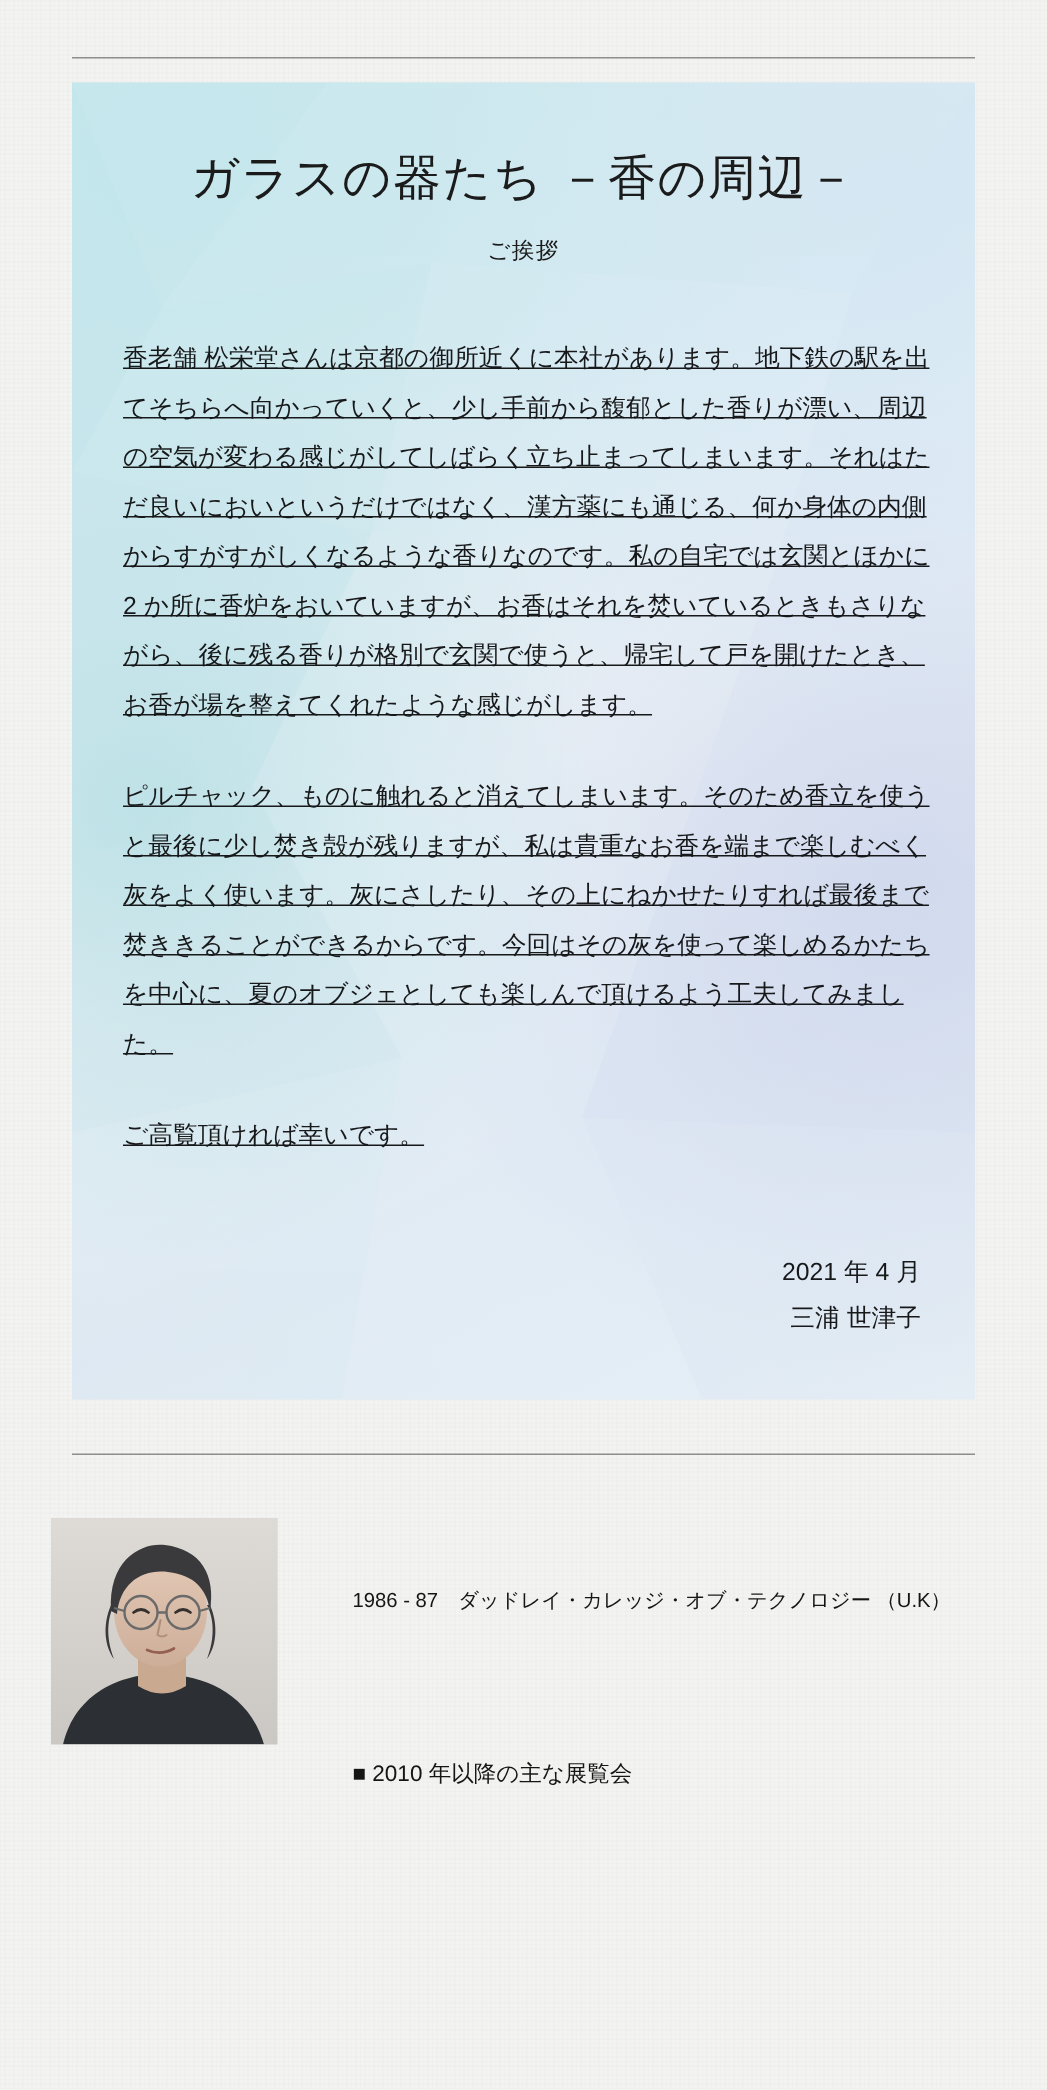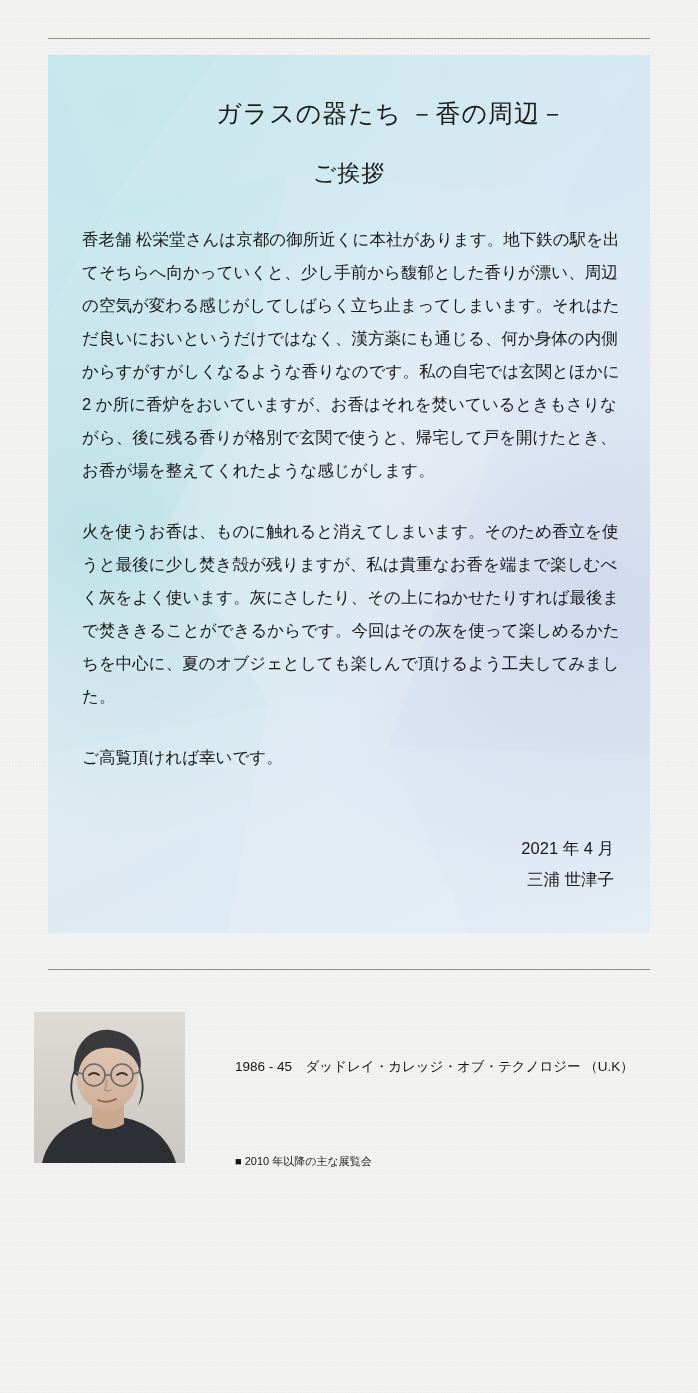--- a/index.html
+++ b/index.html
@@ -72,49 +72,49 @@
     width: 100%;
     height: 100%;
   }
 
   .doc-title {
     position: absolute;
     top: 42px;
     left: 0;
     width: 100%;
     text-align: center;
-    font-size: 25px;
+    font-size: 32px;
     letter-spacing: 1px;
     color: #1b1b1b;
-    padding-left: 42px;
   }
 
   .doc-subtitle {
     position: absolute;
     top: 103px;
     left: 0;
     width: 100%;
     text-align: center;
-    font-size: 23px;
+    font-size: 15px;
     letter-spacing: 1px;
     color: #1b1b1b;
   }
 
   .body-text {
     position: absolute;
     top: 168px;
     left: 34px;
     width: 540px;
     font-size: 16.5px;
     line-height: 33px;
     color: #17181a;
     text-align: left;
   }
   .body-text p {
     margin: 0 0 28px 0;
+    text-decoration: underline;
   }
   .body-text p.last {
     margin-bottom: 1px;
   }
 
   .signature {
     position: absolute;
     right: 36px;
     bottom: 38px;
     text-align: right;
@@ -158,23 +158,23 @@
   .cv {
     margin-left: 50px;
     font-size: 13.5px;
     line-height: 22px;
     color: #151515;
     white-space: pre;
   }
   .cv .edu-line { display: block; }
   .cv .section-head {
     display: block;
-    margin-top: 6px;
+    margin-top: 28px;
     margin-bottom: 12px;
-    font-size: 11px;
+    font-size: 15px;
   }
 </style>
 </head>
 <body>
 
 <div class="paper-texture"></div>
 
 <div class="page">
 
   <div class="top-rule"></div>
@@ -198,21 +198,21 @@
       <polygon points="220,650 340,690 420,878 180,878" fill="#eff4f8" opacity="0.35"></polygon>
       <polygon points="340,690 602,700 602,878 420,878" fill="#dde6f2" opacity="0.3"></polygon>
     </svg>
 
     <div class="panel-content">
       <div class="doc-title">ガラスの器たち －香の周辺－</div>
       <div class="doc-subtitle">ご挨拶</div>
 
       <div class="body-text">
         <p>香老舗 松栄堂さんは京都の御所近くに本社があります。地下鉄の駅を出てそちらへ向かっていくと、少し手前から馥郁とした香りが漂い、周辺の空気が変わる感じがしてしばらく立ち止まってしまいます。それはただ良いにおいというだけではなく、漢方薬にも通じる、何か身体の内側からすがすがしくなるような香りなのです。私の自宅では玄関とほかに 2 か所に香炉をおいていますが、お香はそれを焚いているときもさりながら、後に残る香りが格別で玄関で使うと、帰宅して戸を開けたとき、お香が場を整えてくれたような感じがします。</p>
-        <p>火を使うお香は、ものに触れると消えてしまいます。そのため香立を使うと最後に少し焚き殻が残りますが、私は貴重なお香を端まで楽しむべく灰をよく使います。灰にさしたり、その上にねかせたりすれば最後まで焚ききることができるからです。今回はその灰を使って楽しめるかたちを中心に、夏のオブジェとしても楽しんで頂けるよう工夫してみました。</p>
+        <p>ピルチャック、ものに触れると消えてしまいます。そのため香立を使うと最後に少し焚き殻が残りますが、私は貴重なお香を端まで楽しむべく灰をよく使います。灰にさしたり、その上にねかせたりすれば最後まで焚ききることができるからです。今回はその灰を使って楽しめるかたちを中心に、夏のオブジェとしても楽しんで頂けるよう工夫してみました。</p>
         <p class="last">ご高覧頂ければ幸いです。</p>
       </div>
 
       <div class="signature">
         <div>2021 年 4 月</div>
         <div>三浦 世津子</div>
       </div>
     </div>
   </div>
 
@@ -252,21 +252,21 @@
 
         <path d="M55 63 Q60 59 65 63" fill="none" stroke="#33302e" stroke-width="1.8" stroke-linecap="round"></path>
         <path d="M83 63 Q88 59 93 63" fill="none" stroke="#33302e" stroke-width="1.8" stroke-linecap="round"></path>
 
         <path d="M73 68 L71 78 Q74 80 77 78" fill="none" stroke="#b08f78" stroke-width="1.4" stroke-linecap="round"></path>
         <path d="M64 88 Q73 92 82 87" fill="none" stroke="#95604f" stroke-width="1.8" stroke-linecap="round"></path>
       </svg>
     </div>
 
     <div class="cv">
-      <span class="edu-line">1986 - 45　ダッドレイ・カレッジ・オブ・テクノロジー （U.K）</span>
+      <span class="edu-line">1986 - 87　ダッドレイ・カレッジ・オブ・テクノロジー （U.K）</span>
 
       <span class="section-head">■ 2010 年以降の主な展覧会</span>
 
       
       
       
       
       
       
       

